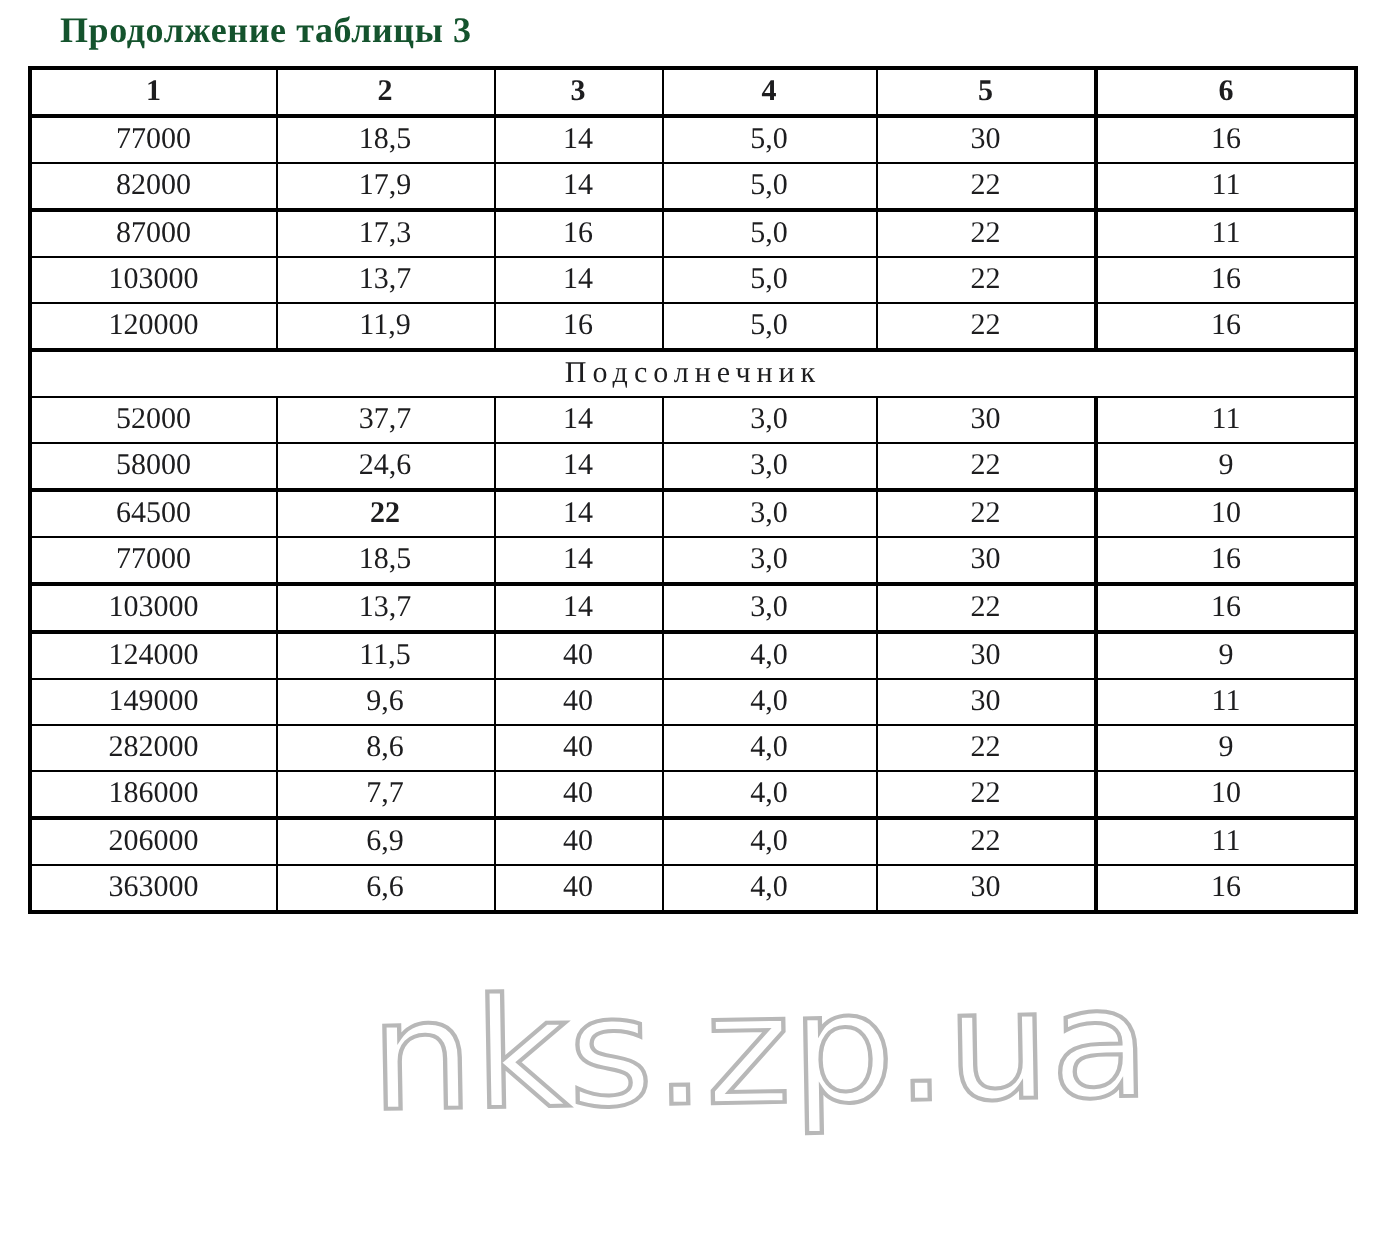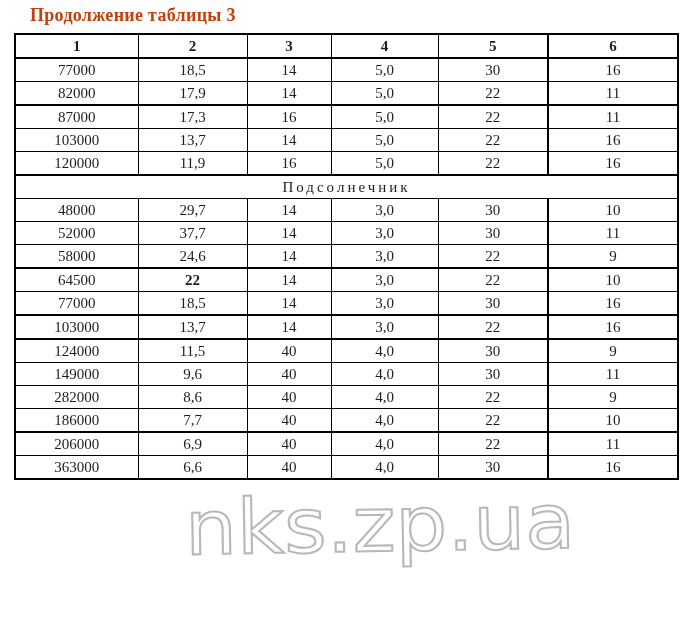--- a/index.html
+++ b/index.html
@@ -2,21 +2,21 @@
 <html><head>
 <meta charset="utf-8">
 <style>
   html,body{margin:0;padding:0}
   body{
     width:699px;height:624px;background:#ffffff;position:relative;
     font-family:"Liberation Serif",serif;color:#1d1d1f;overflow:hidden;
   }
   .page-title{
     position:absolute;left:30px;top:5px;font-size:18px;font-weight:bold;
-    letter-spacing:.3px;color:#c2410c;text-align:center;
+    letter-spacing:.3px;color:#14532d;text-align:center;
   }
   table.doc-table{
     position:absolute;left:14px;top:33px;width:663px;
     border-collapse:collapse;table-layout:fixed;
     border:2px solid #000;
   }
   .doc-table td,.doc-table th{
     border:1px solid #000;height:22px;padding:0;margin:0;
     text-align:center;vertical-align:middle;font-size:15px;font-weight:normal;
     overflow:hidden;line-height:22px;
@@ -89,28 +89,20 @@
       <tr>
         <td>120000</td>
         <td>11,9</td>
         <td>16</td>
         <td>5,0</td>
         <td>22</td>
         <td class="c6">16</td>
       </tr>
       <tr class="tt">
         <td colspan="6" class="section">Подсолнечник</td>
-      </tr>
-      <tr>
-        <td>48000</td>
-        <td>29,7</td>
-        <td>14</td>
-        <td>3,0</td>
-        <td>30</td>
-        <td class="c6">10</td>
       </tr>
       <tr>
         <td>52000</td>
         <td>37,7</td>
         <td>14</td>
         <td>3,0</td>
         <td>30</td>
         <td class="c6">11</td>
       </tr>
       <tr>

